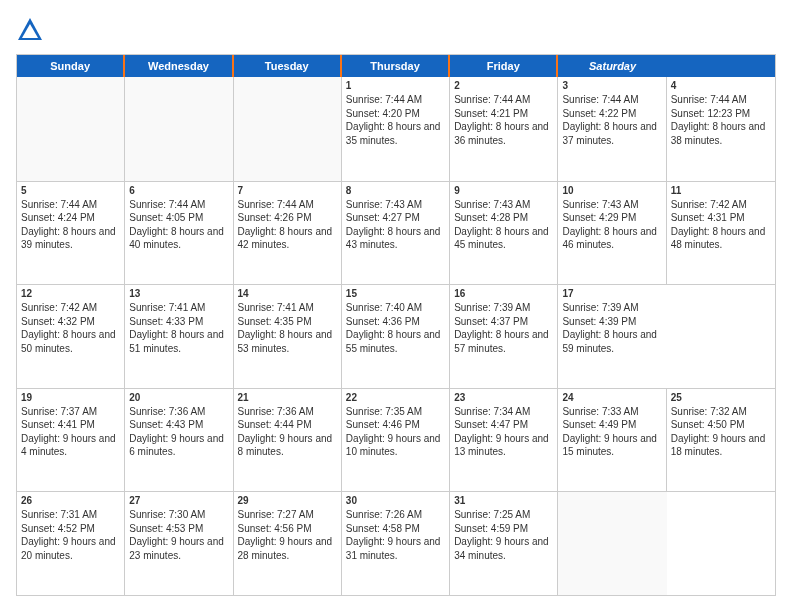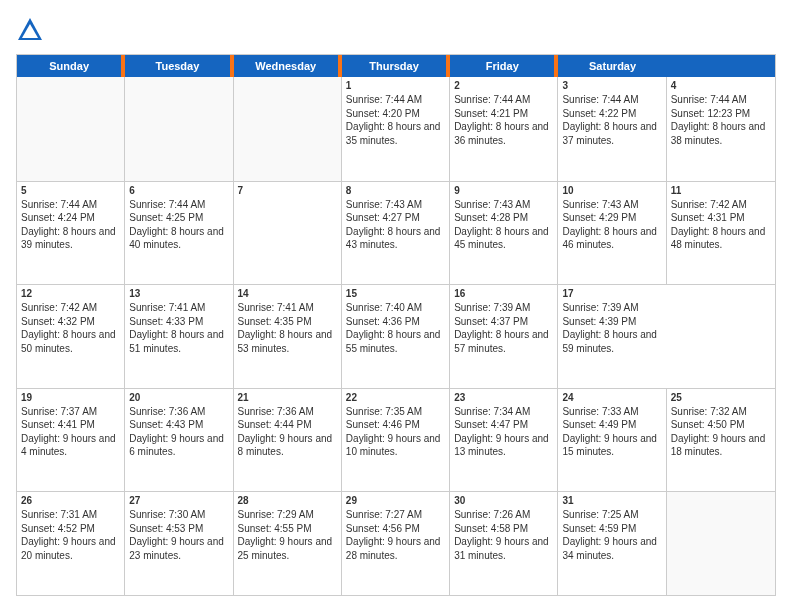--- a/index.html
+++ b/index.html
@@ -69,23 +69,23 @@
       display: grid;
       grid-template-columns: repeat(7, 1fr);
       background: #1565c0;
     }
     .cal-header-cell {
       color: #fff;
       font-size: 11px;
       font-weight: bold;
       padding: 5px 4px;
       text-align: center;
-      border-right: 4px solid #f97316;
-    }
-    .cal-header-cell:last-child { border-right: none; }
+      border-right: 2px solid #f97316;
+    }
+    .cal-header-cell:last-child { border-right: none; font-style: italic; }
     .cal-body {
       flex: 1;
       display: grid;
       grid-template-rows: repeat(5, 1fr);
     }
     .cal-week {
       display: grid;
       grid-template-columns: repeat(7, 1fr);
       border-top: 1px solid #ccc;
     }
@@ -129,22 +129,22 @@
     </div>
     <div class="title-block">
       <div class="title-month"></div>
       <div class="title-location"></div>
     </div>
   </div>
 
   <div class="calendar">
     <div class="cal-header">
     <div class="cal-header-cell">Sunday</div>
+        <div class="cal-header-cell">Wednesday</div>
         <div class="cal-header-cell">Tuesday</div>
-        <div class="cal-header-cell">Wednesday</div>
         <div class="cal-header-cell">Thursday</div>
         <div class="cal-header-cell">Friday</div>
         <div class="cal-header-cell">Saturday</div>
       </div>
     <div class="cal-body">
     <div class="cal-week">
           <div class="cal-cell empty"></div>
           <div class="cal-cell empty"></div>
           <div class="cal-cell empty"></div>
           <div class="cal-cell">
@@ -180,26 +180,30 @@
           <div class="cal-cell">
             <div class="day-num">5</div>
             <div class="cell-text">Sunrise: 7:44 AM
 Sunset: 4:24 PM
 Daylight: 8 hours
 and 39 minutes.</div>
           </div>
           <div class="cal-cell">
             <div class="day-num">6</div>
             <div class="cell-text">Sunrise: 7:44 AM
-Sunset: 4:25 PM
+Sunset: 4:05 PM
 Daylight: 8 hours
 and 40 minutes.</div>
           </div>
           <div class="cal-cell">
             <div class="day-num">7</div>
+            <div class="cell-text">Sunrise: 7:44 AM
+Sunset: 4:26 PM
+Daylight: 8 hours
+and 42 minutes.</div>
           </div>
           <div class="cal-cell">
             <div class="day-num">8</div>
             <div class="cell-text">Sunrise: 7:43 AM
 Sunset: 4:27 PM
 Daylight: 8 hours
 and 43 minutes.</div>
           </div>
           <div class="cal-cell">
             <div class="day-num">9</div>
@@ -325,27 +329,20 @@
 Sunset: 4:52 PM
 Daylight: 9 hours
 and 20 minutes.</div>
           </div>
           <div class="cal-cell">
             <div class="day-num">27</div>
             <div class="cell-text">Sunrise: 7:30 AM
 Sunset: 4:53 PM
 Daylight: 9 hours
 and 23 minutes.</div>
-          </div>
-          <div class="cal-cell">
-            <div class="day-num">28</div>
-            <div class="cell-text">Sunrise: 7:29 AM
-Sunset: 4:55 PM
-Daylight: 9 hours
-and 25 minutes.</div>
           </div>
           <div class="cal-cell">
             <div class="day-num">29</div>
             <div class="cell-text">Sunrise: 7:27 AM
 Sunset: 4:56 PM
 Daylight: 9 hours
 and 28 minutes.</div>
           </div>
           <div class="cal-cell">
             <div class="day-num">30</div>

